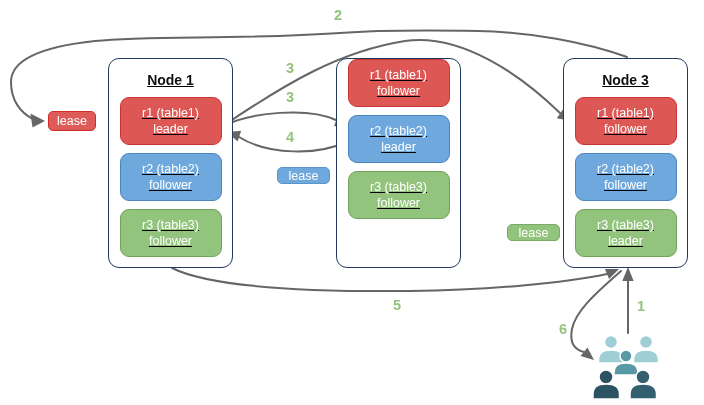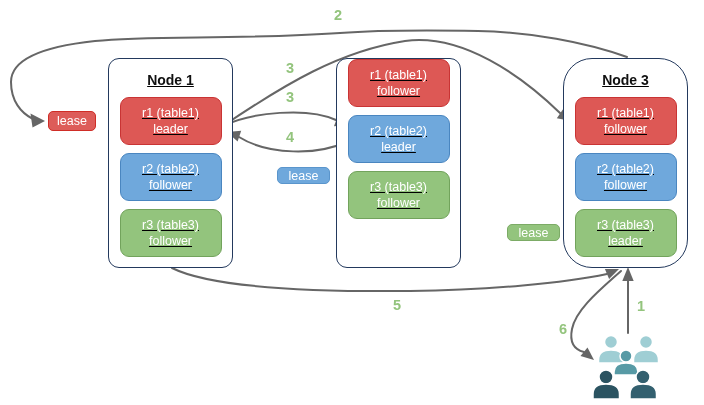--- a/index.html
+++ b/index.html
@@ -130,21 +130,21 @@
     <div class="replica blue">
       <span>r2 (table2)</span>
       <span>leader</span>
     </div>
     <div class="replica green">
       <span>r3 (table3)</span>
       <span>follower</span>
     </div>
   </div>
 
-  <div class="node" style="left:563px;top:58px;border-radius:29px;">
+  <div class="node" style="left:563px;top:58px;">
     <div class="node-title">Node 3</div>
     <div class="replica red">
       <span>r1 (table1)</span>
       <span>follower</span>
     </div>
     <div class="replica blue">
       <span>r2 (table2)</span>
       <span>follower</span>
     </div>
     <div class="replica green">

